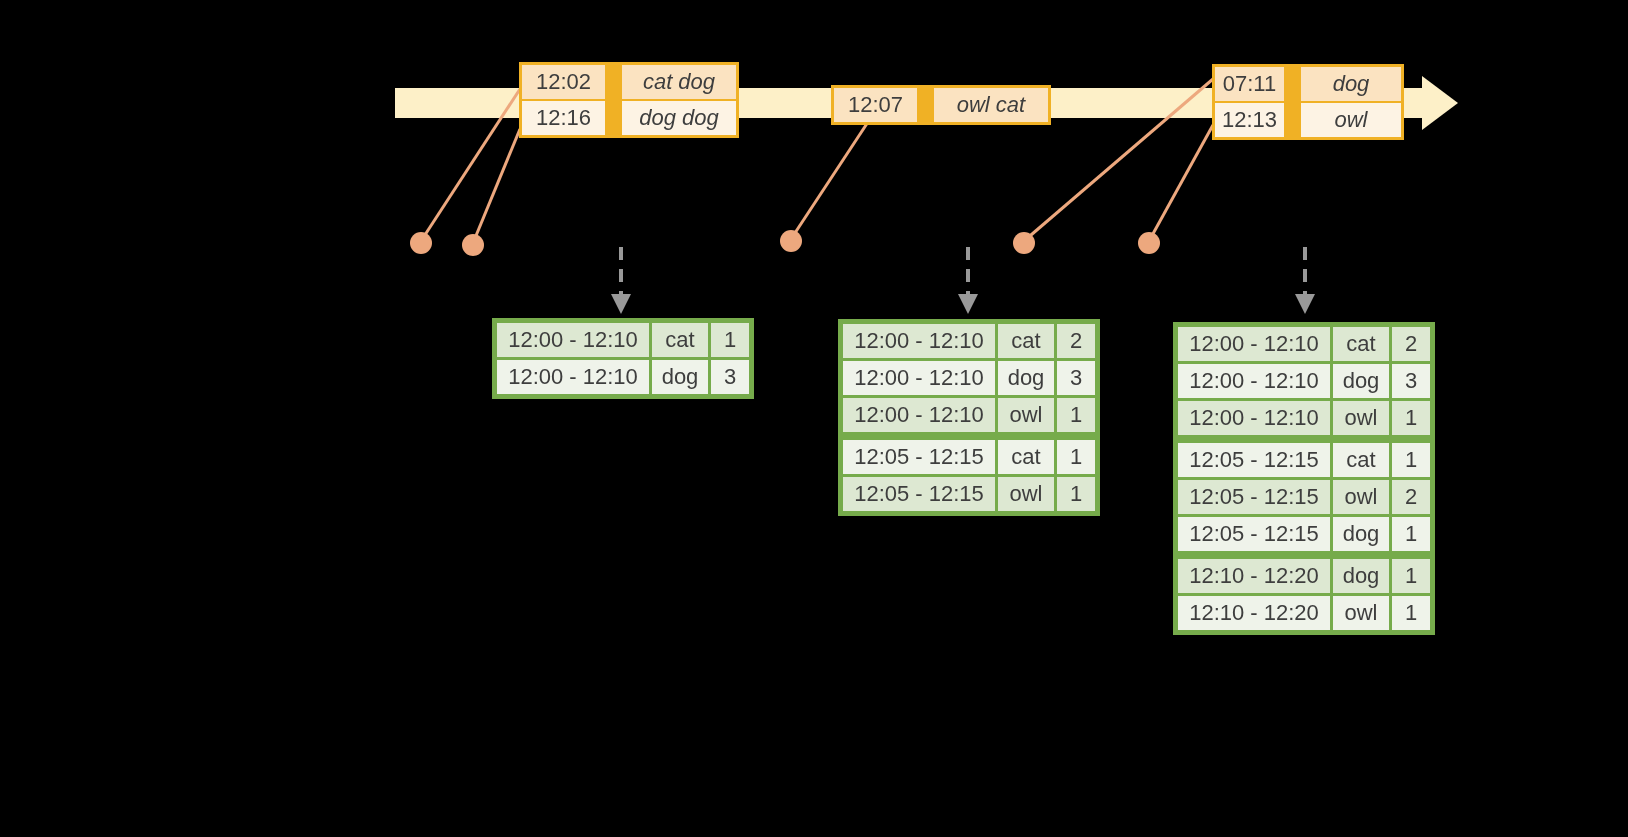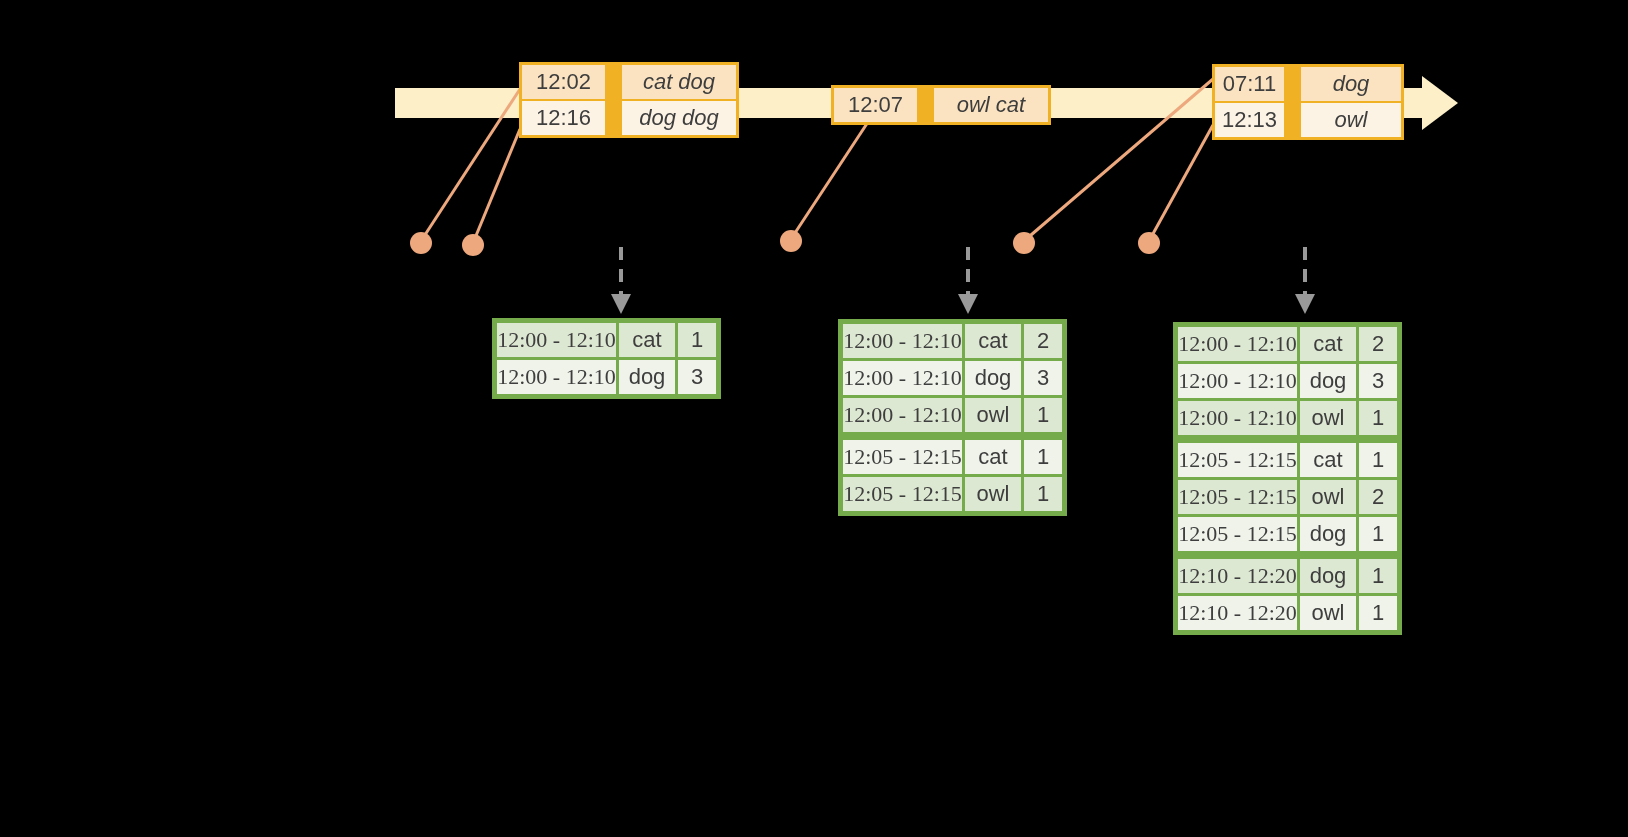--- a/index.html
+++ b/index.html
@@ -24,21 +24,21 @@
   .otable.narrow .ocell.time{width:69px;}
   .otable.narrow .ocell.words{width:100px;}
 
   
   .gtable{position:absolute;background:#76ab4b;padding:5px;display:flex;flex-direction:column;gap:3px;}
   .grow{display:flex;gap:3px;height:34px;}
   .grow.group-end{margin-bottom:5px;}
   .gcell{display:flex;align-items:center;justify-content:center;font-size:22px;}
   .grow:nth-child(odd) .gcell{background:#dde8d2;}
   .grow:nth-child(even) .gcell{background:#eff3ea;}
-  .gcell.win{width:119px;font-family:Liberation Serif, serif;}
+  .gcell.win{width:152px;}
   .gcell.word{width:56px;}
   .gcell.cnt{width:38px;}
 </style>
 </head>
 <body>
 
 <div class="canvas">
 
   <div class="timeline-band"></div>
   <div class="timeline-arrowhead"></div>

